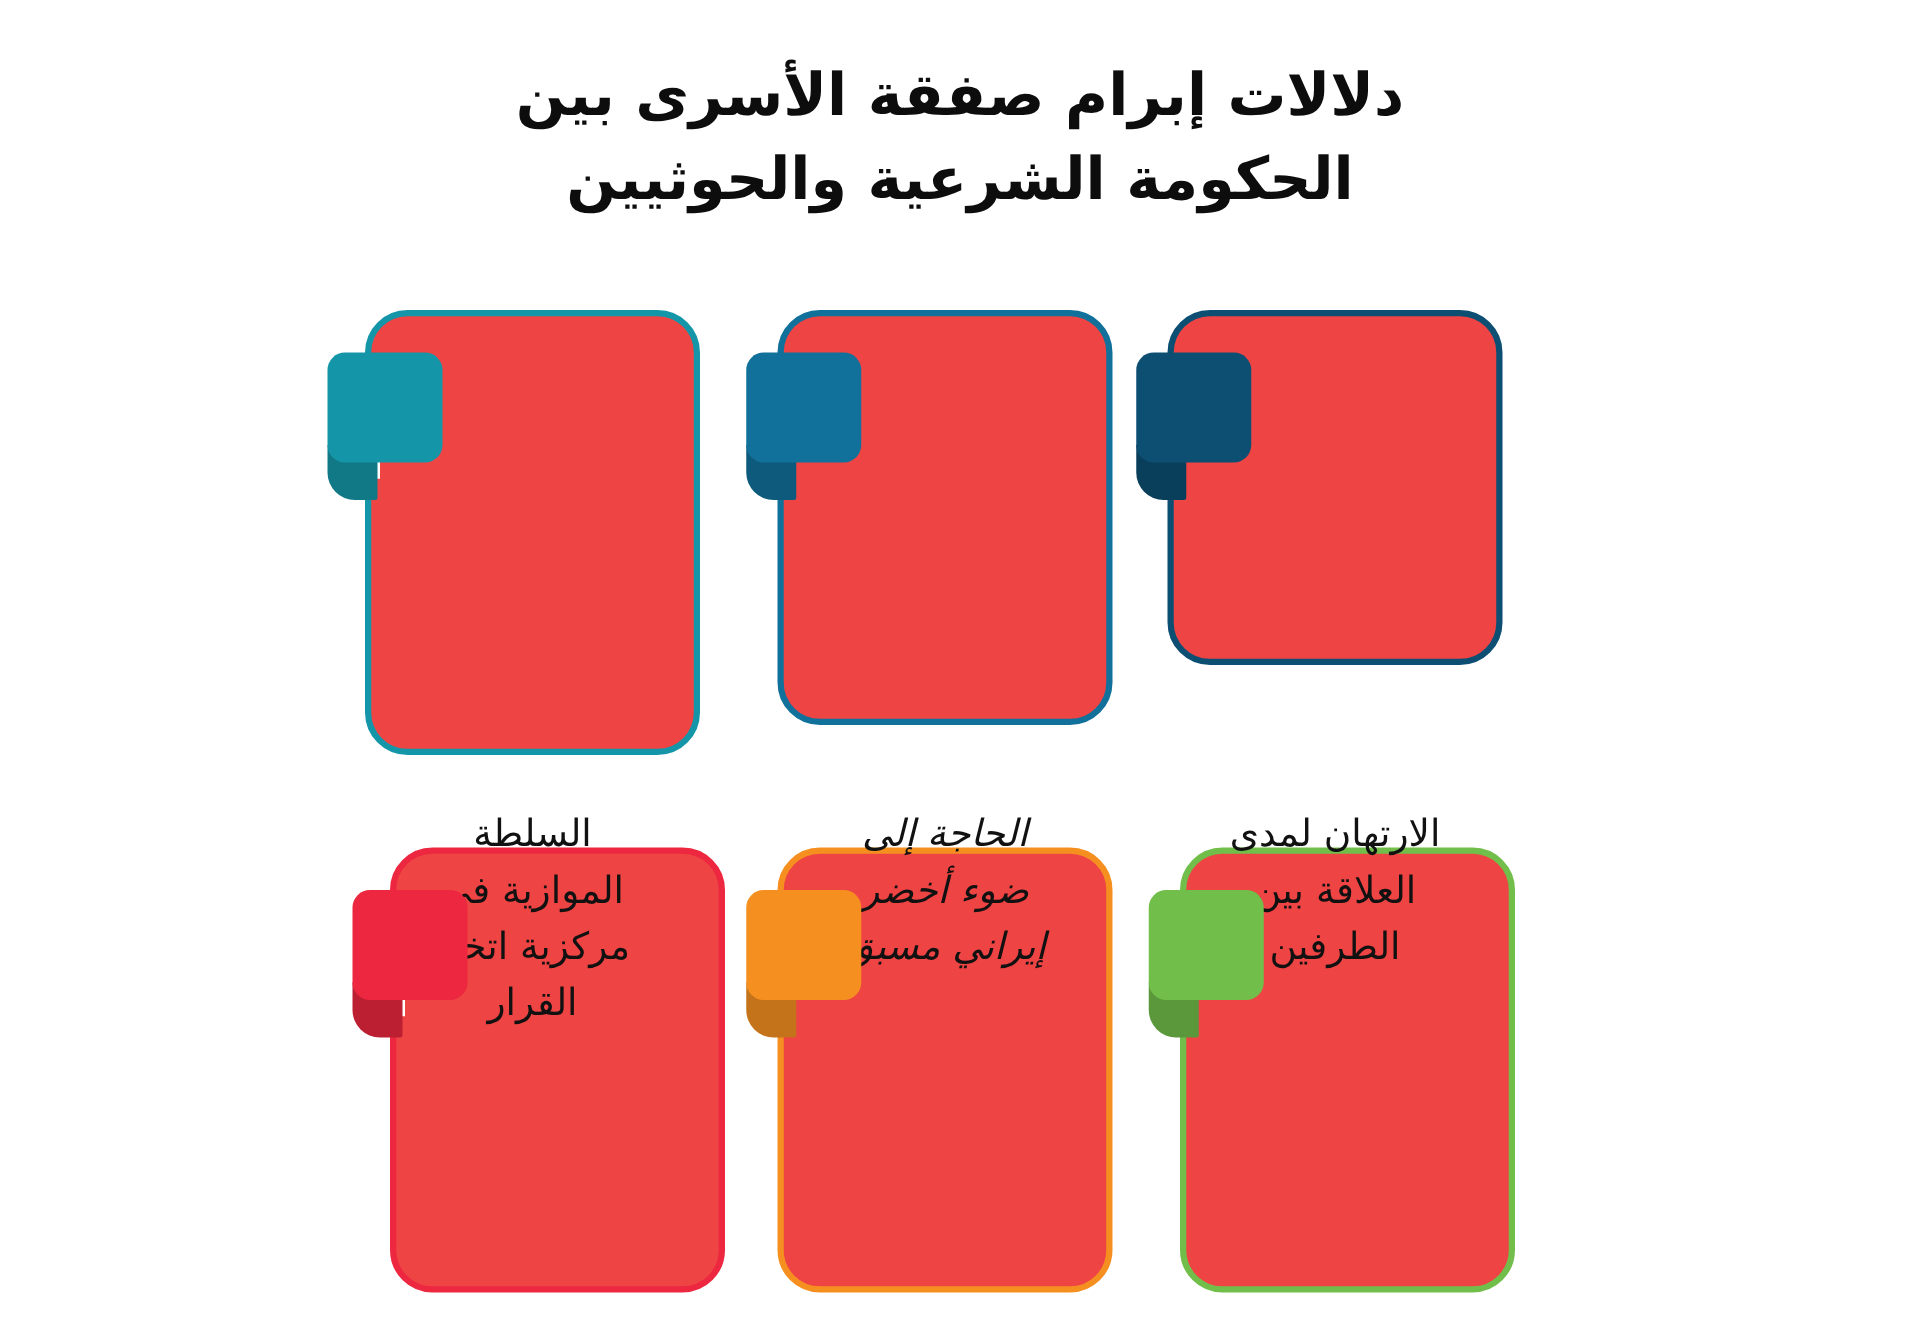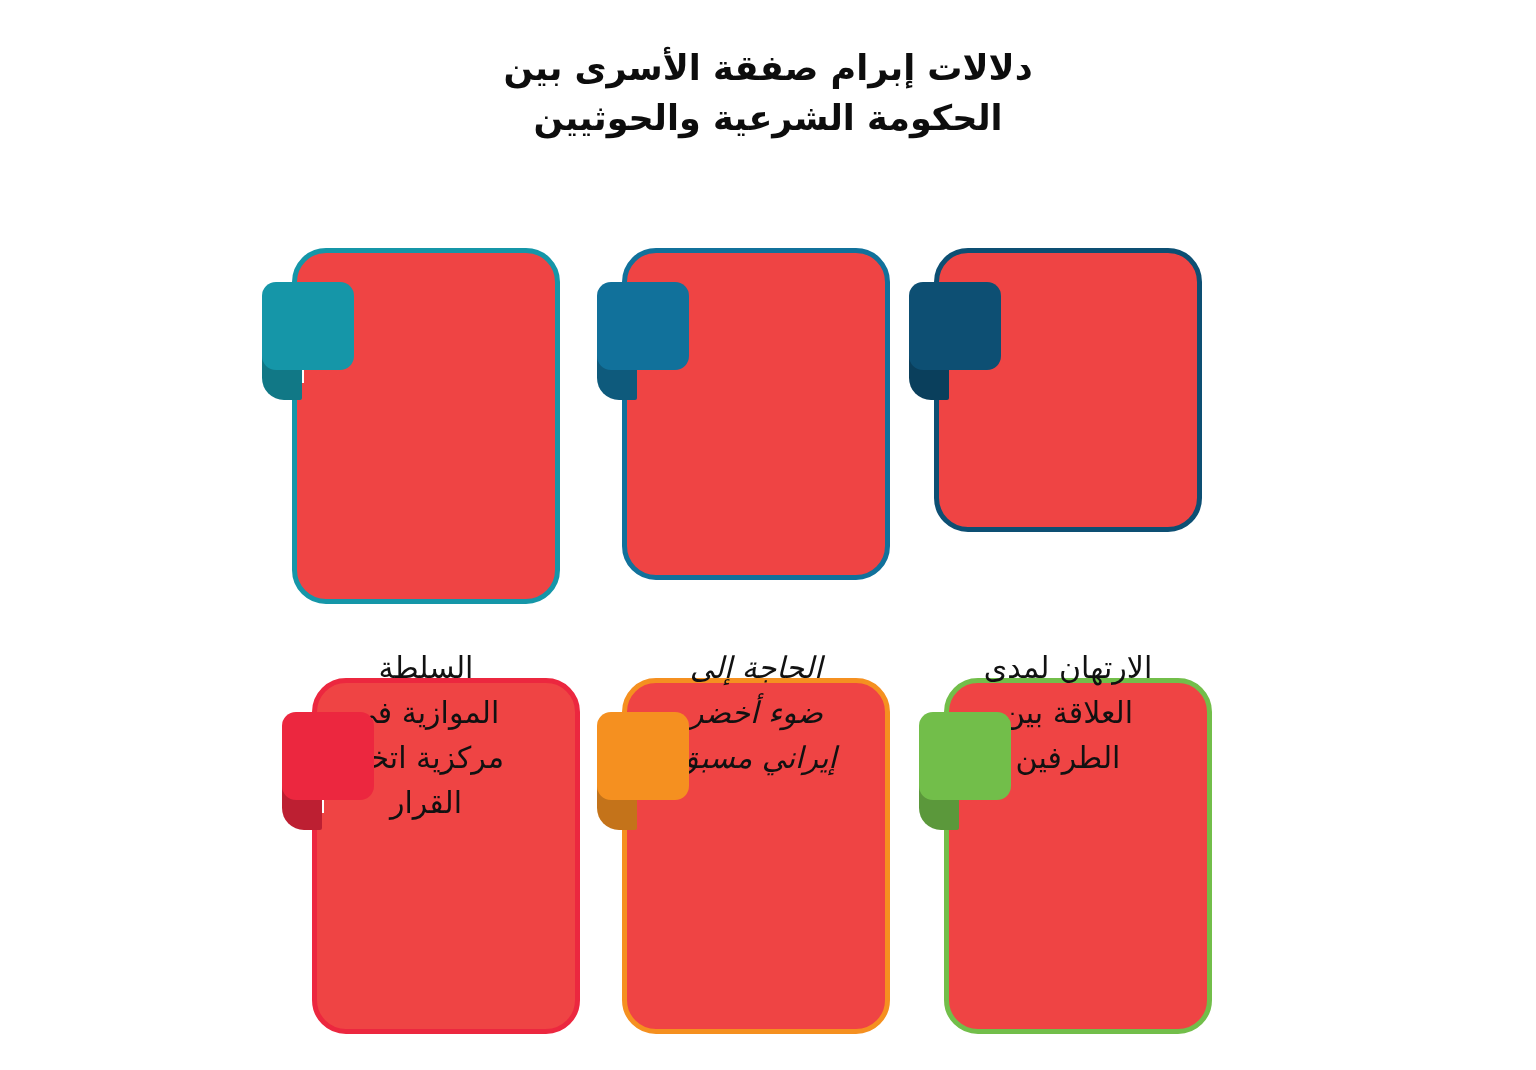--- a/index.html
+++ b/index.html
@@ -23,21 +23,21 @@
     height: 1070px;
   }
 
   
   .title {
     position: absolute;
     top: 44px;
     left: 0;
     width: 1536px;
     text-align: center;
-    font-size: 35px;
+    font-size: 47px;
     font-weight: bold;
     line-height: 1.42;
     color: #0d0d0d;
     letter-spacing: 0px;
     direction: rtl;
     white-space: pre-line;
   }
 
   
   .card {

